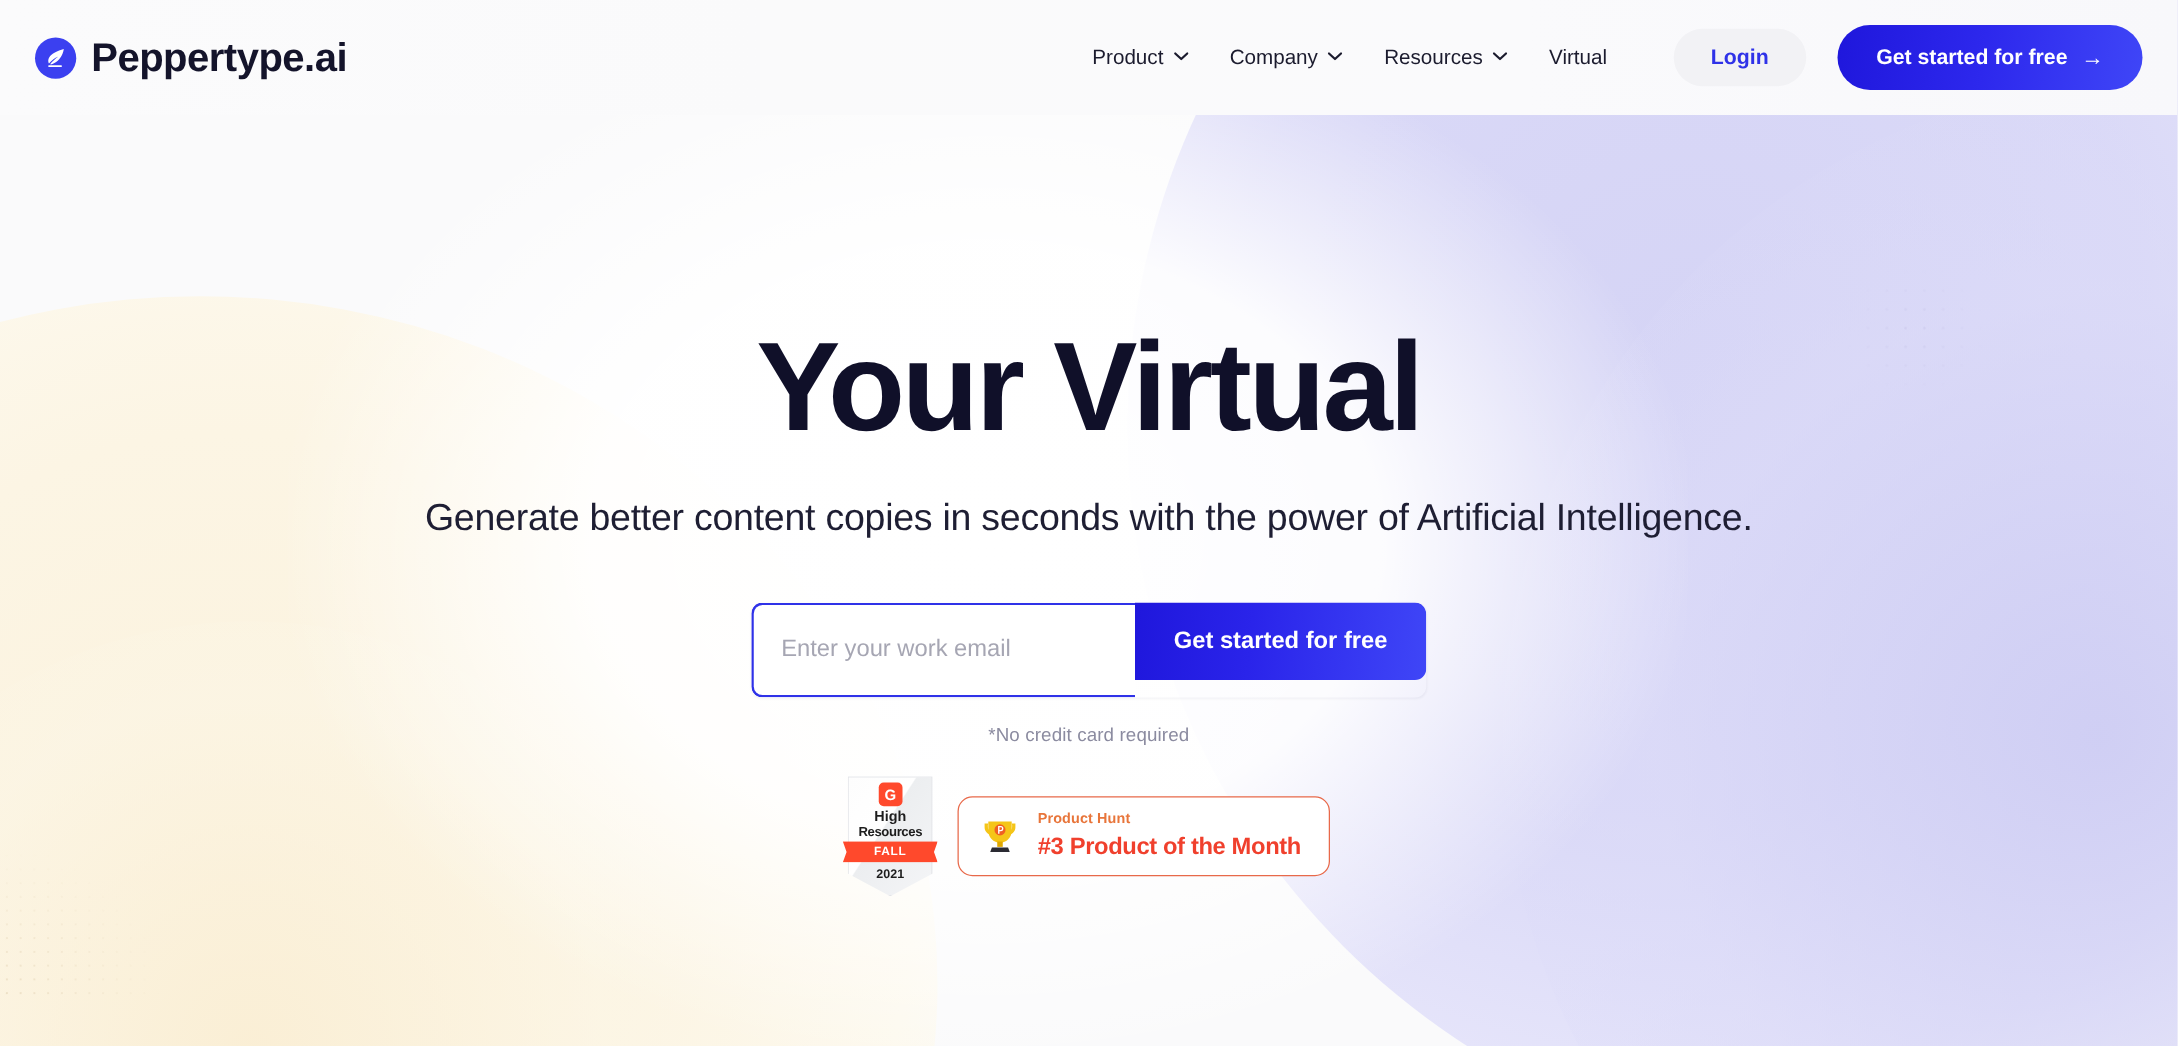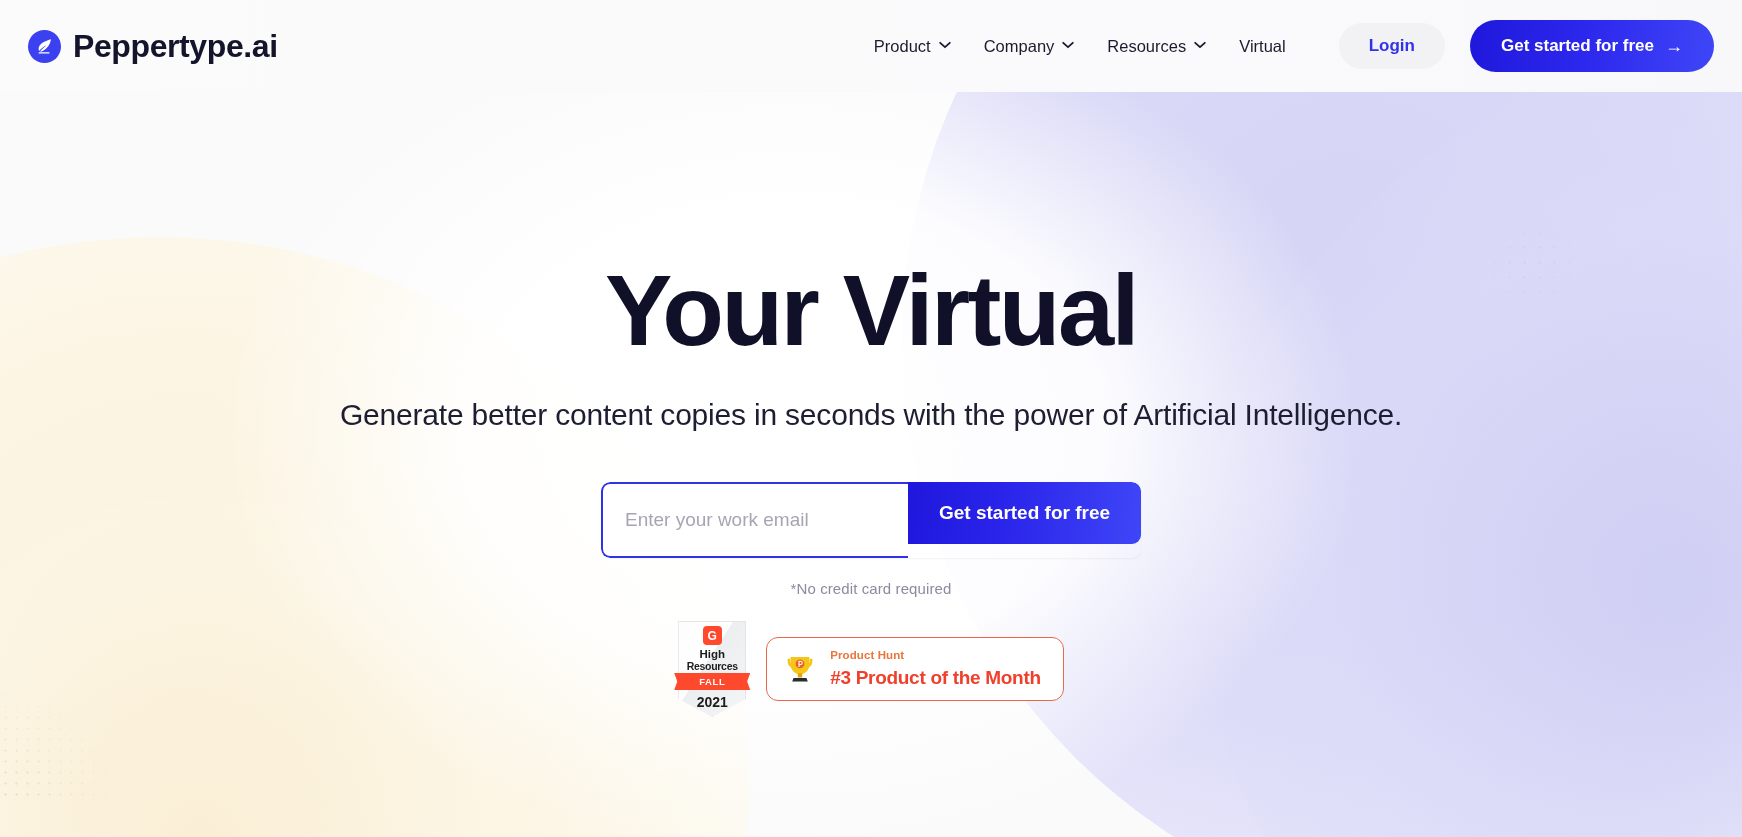--- a/index.html
+++ b/index.html
@@ -189,21 +189,21 @@
   }
   .g2-ribbon {
     position:absolute; left:-4px; right:-4px; top:52px;
     height:17px; background:#ff492c;
     display:flex; align-items:center; justify-content:center;
     color:#fff; font-size:9.5px; font-weight:bold; letter-spacing:.6px;
     clip-path:polygon(0 0, 100% 0, 96% 50%, 100% 100%, 0 100%, 4% 50%);
   }
   .g2-year {
     position:absolute; left:0; right:0; top:73px;
-    text-align:center; font-size:14px; font-weight:bold; color:#1d1d1d;
+    text-align:center; font-size:10px; font-weight:bold; color:#1d1d1d;
   }
 
   
   #ph-badge {
     display:flex; align-items:center; gap:13px;
     border:1.6px solid #e8694a; border-radius:12px;
     background:#fff;
     padding:11px 22px 11px 16px;
     cursor:pointer;
   }

